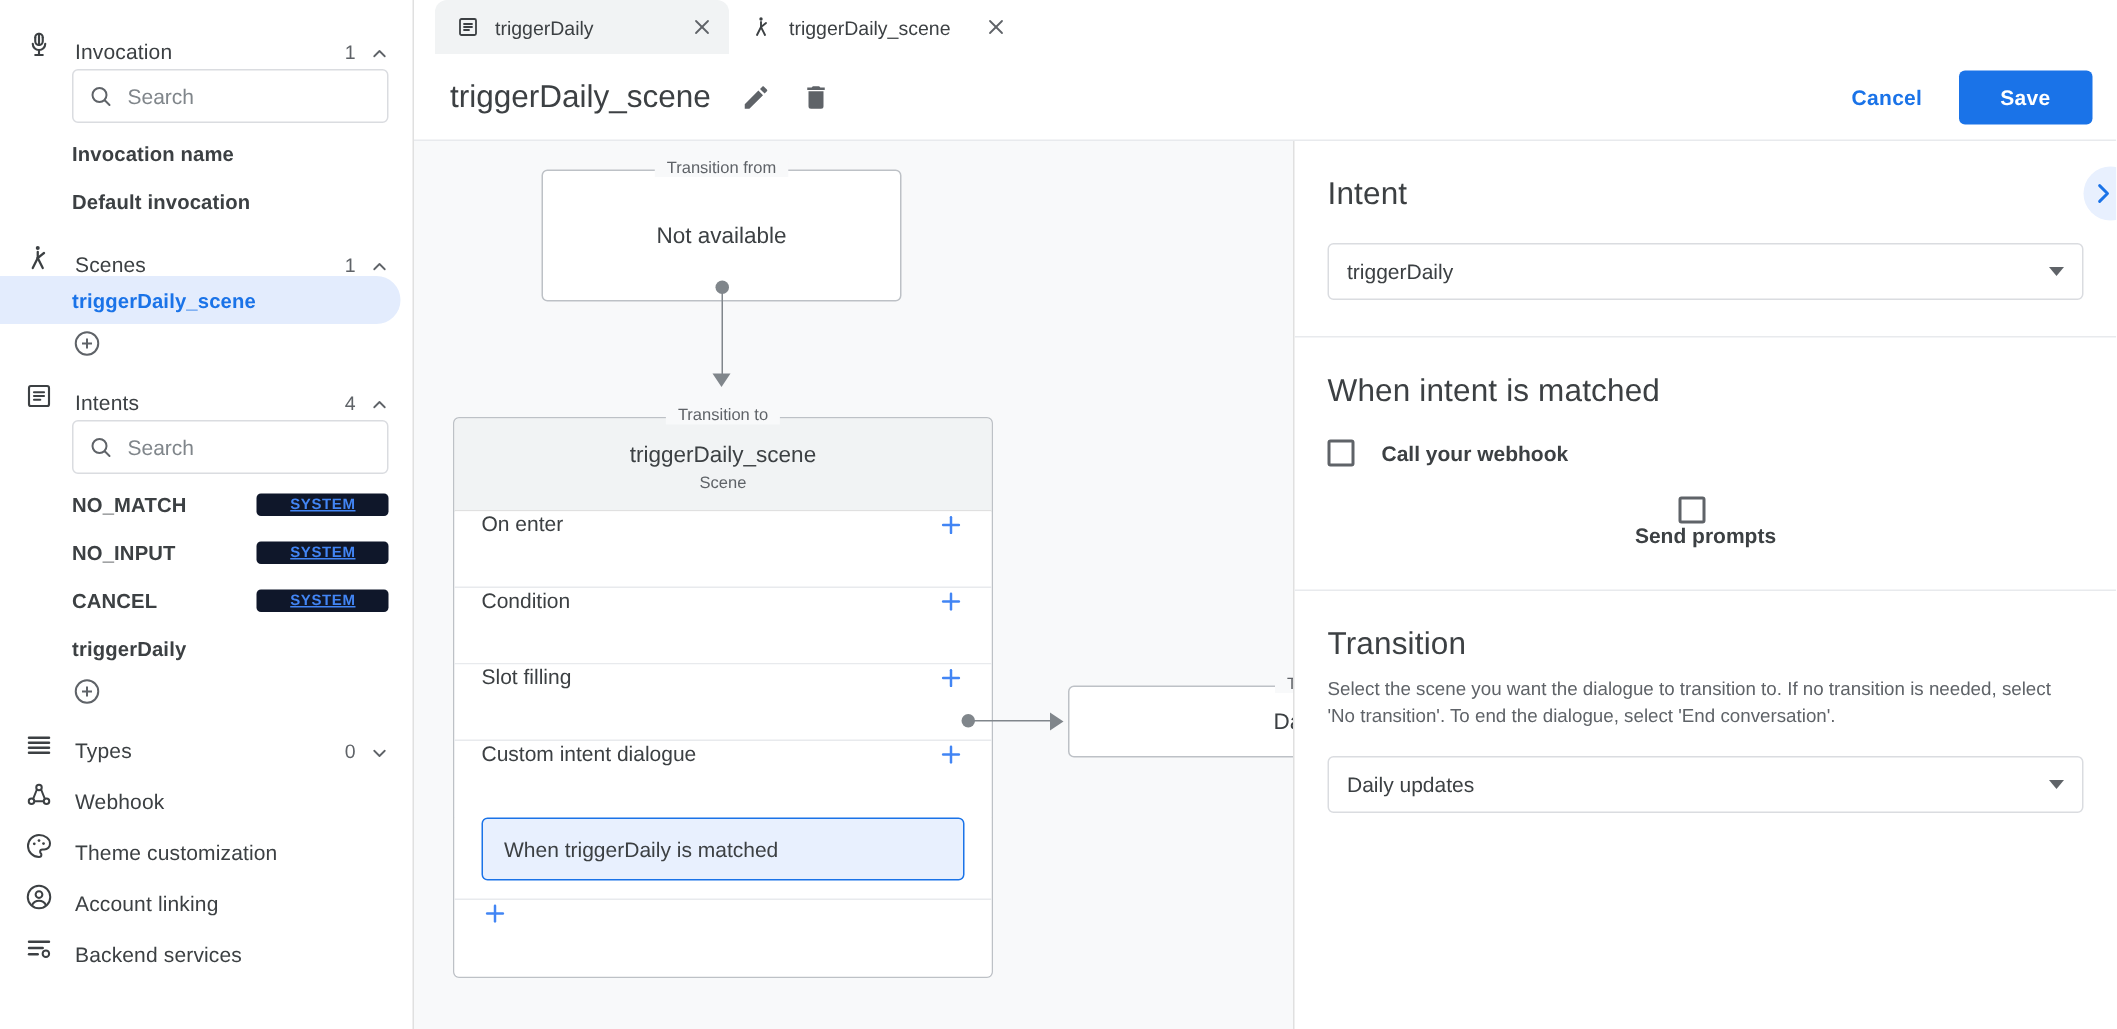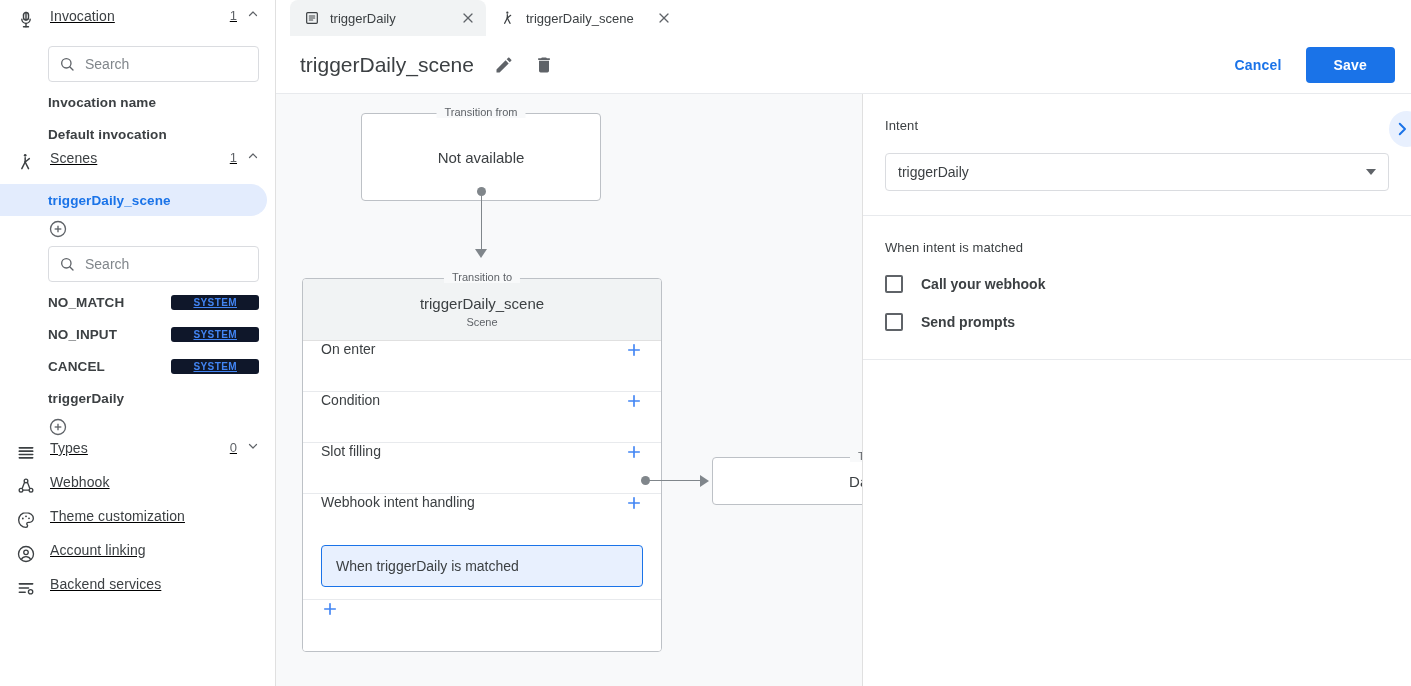--- a/index.html
+++ b/index.html
@@ -11,22 +11,22 @@
   }
   .app { display: flex; width: 1411px; height: 686px; position: relative; }
 
   
   .sidebar {
     width: 276px; height: 686px; flex: 0 0 276px;
     background: #fff; border-right: 1px solid #e0e0e0;
     padding-top: 8px; overflow: hidden; position: relative;
   }
   .nav-row {
-    display: flex; align-items: flex-start;
-    height: 34px; padding: 0 16px 0 14px; cursor: pointer; text-decoration: underline;
+    display: flex; align-items: flex-end;
+    height: 34px; padding: 0 16px 0 14px; cursor: pointer;
   }
   .nav-row .ico {
     width: 24px; height: 24px; flex: 0 0 24px;
     display: flex; align-items: center; justify-content: center;
     color: #3c4043; margin-right: 12px;
   }
   .nav-row .ico svg { display: block; }
   .nav-label {
     font-size: 14px; color: #3c4043; flex: 1 1 auto;
     letter-spacing: .1px;
@@ -193,35 +193,35 @@
   #node-to-right .ntext { font-size: 15px; color: #3c4043; }
   #node-to-right .legend { left: 150px; }
 
   
   .panel {
     width: 549px; flex: 0 0 549px; background: #fff;
     border-left: 1px solid #e0e0e0; position: relative; overflow: hidden;
   }
   .panel-sec { padding: 24px 22px 24px 22px; border-bottom: 1px solid #e8eaed; }
   .panel-sec.last { border-bottom: 0; }
-  .sec-title { font-size: 13px; color: #3c4043; margin-bottom: 20px; letter-spacing: .1px; }
+  .sec-title { font-size: 21px; color: #3c4043; margin-bottom: 20px; letter-spacing: .1px; }
   .sec-title.tight { margin-bottom: 8px; }
   .sec-desc { font-size: 12.5px; color: #5f6368; line-height: 1.45; margin-bottom: 18px; }
   .select {
     height: 38px; border: 1px solid #dadce0; border-radius: 4px;
     display: flex; align-items: center; padding: 0 12px; cursor: pointer;
     background: #fff;
   }
   .select .sval { flex: 1 1 auto; font-size: 14px; color: #3c4043; }
   .caret {
     width: 0; height: 0; border-left: 5px solid transparent;
     border-right: 5px solid transparent; border-top: 6px solid #5f6368;
   }
   .check-row { display: flex; align-items: center; margin-bottom: 20px; cursor: pointer; }
-  .check-row:last-child { margin-bottom: 4px; }
+  .check-row:last-child { margin-bottom: 4px; flex-direction: column; }
   .checkbox {
     width: 18px; height: 18px; border: 2px solid #5f6368; border-radius: 2px;
     flex: 0 0 18px; margin-right: 18px; background: #fff;
   }
   .check-label { font-size: 14px; font-weight: bold; color: #3c4043; }
 
   .collapse-handle {
     position: absolute; right: -14px; top: 17px;
     width: 36px; height: 36px; border-radius: 50%;
     background: #e8f0fe; display: flex; align-items: center;
@@ -297,20 +297,37 @@
     </div>
 
     <div class="add-row">
       <svg class="add-btn" viewBox="0 0 24 24" fill="none" stroke="currentColor" stroke-width="1.6">
           <circle cx="12" cy="12" r="9"></circle>
           <line x1="12" y1="8" x2="12" y2="16"></line>
           <line x1="8" y1="12" x2="16" y2="12"></line>
         </svg>
     </div>
 
+    <div class="nav-row">
+      <span class="ico">
+        <svg width="20" height="20" viewBox="0 0 24 24" fill="none" stroke="currentColor" stroke-width="1.7" stroke-linecap="round">
+          <rect x="4" y="4" width="16" height="16" rx="1.5"></rect>
+            <line x1="8" y1="9" x2="16" y2="9"></line>
+            <line x1="8" y1="12" x2="16" y2="12"></line>
+            <line x1="8" y1="15" x2="13" y2="15"></line>
+        </svg>
+      </span>
+      <span class="nav-label">Intents</span>
+      <span class="nav-count">4</span>
+      <span class="chev">
+        <svg width="12" height="12" viewBox="0 0 24 24" fill="none" stroke="currentColor" stroke-width="2.4" stroke-linecap="round" stroke-linejoin="round">
+            <polyline points="5 15 12 8 19 15"></polyline>
+          </svg>
+      </span>
+    </div>
 
     <div class="search-wrap">
       <div class="search-box">
         <svg width="16" height="16" viewBox="0 0 24 24" fill="none" stroke="currentColor" stroke-width="2" stroke-linecap="round">
             <circle cx="11" cy="11" r="7"></circle>
             <line x1="16.5" y1="16.5" x2="21" y2="21"></line>
           </svg>
         <input type="text" placeholder="Search" style="">
       </div>
     </div>
@@ -500,21 +517,21 @@
 
           <div class="scene-row">
             <span class="rlabel">Slot filling</span>
             <svg class="plus" viewBox="0 0 24 24" stroke="currentColor" stroke-width="2.2" stroke-linecap="round">
                 <line x1="12" y1="5" x2="12" y2="19"></line>
                 <line x1="5" y1="12" x2="19" y2="12"></line>
               </svg>
           </div>
 
           <div class="scene-row" style="border-bottom:0;">
-            <span class="rlabel">Webhook intent handling</span>
+            <span class="rlabel">Custom intent dialogue</span>
             <svg class="plus" viewBox="0 0 24 24" stroke="currentColor" stroke-width="2.2" stroke-linecap="round">
                 <line x1="12" y1="5" x2="12" y2="19"></line>
                 <line x1="5" y1="12" x2="19" y2="12"></line>
               </svg>
           </div>
 
           <div class="scene-sub">
             <div class="handler-chip">
               <span>When triggerDaily is matched</span>
             </div>
@@ -559,16 +576,24 @@
           <div class="check-row">
             <span class="checkbox"></span>
             <span class="check-label">Call your webhook</span>
           </div>
           <div class="check-row">
             <span class="checkbox"></span>
             <span class="check-label">Send prompts</span>
           </div>
         </div>
 
+        <div class="panel-sec last">
+          <div class="sec-title tight">Transition</div>
+          <div class="sec-desc">Select the scene you want the dialogue to transition to. If no transition is needed, select 'No transition'. To end the dialogue, select 'End conversation'.</div>
+          <div class="select">
+            <span class="sval">Daily updates</span>
+            <span class="caret"></span>
+          </div>
+        </div>
       </div>
     </div>
   </div>
 </div>
 
 </body></html>

